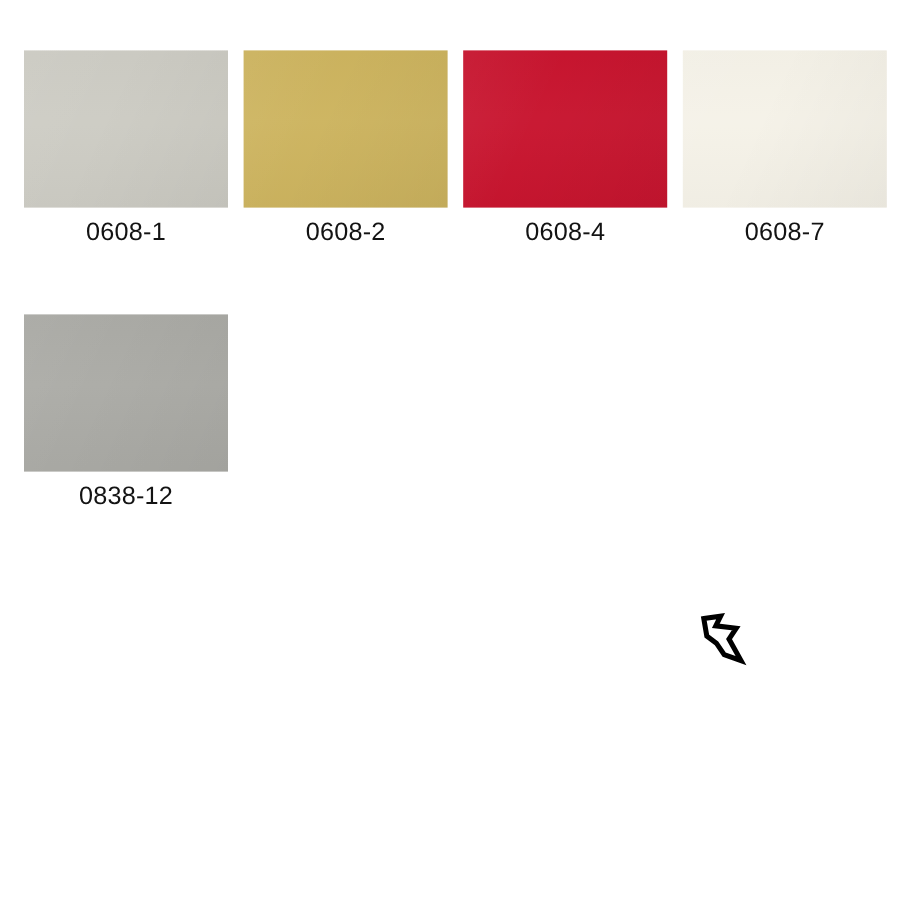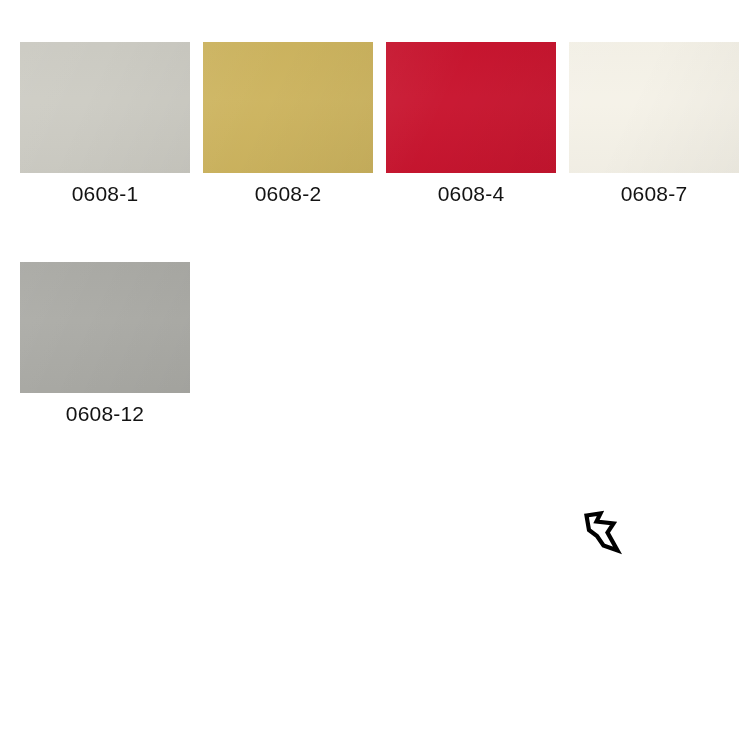--- a/index.html
+++ b/index.html
@@ -91,21 +91,21 @@
     <div class="swatch-cell">
       <div class="swatch-chip" style="background: rgb(200, 21, 47);"></div>
       <div class="swatch-label">0608-4</div>
     </div>
     <div class="swatch-cell">
       <div class="swatch-chip" style="background: rgb(245, 242, 232);"></div>
       <div class="swatch-label">0608-7</div>
     </div>
     <div class="swatch-cell">
       <div class="swatch-chip" style="background: rgb(171, 171, 166);"></div>
-      <div class="swatch-label">0608-12</div>
+      <div class="swatch-label">0838-12</div>
     </div>
     <div id="mouse-cursor">
     <svg width="46" height="50" viewBox="0 0 46 50" xmlns="http://www.w3.org/2000/svg">
       <path d="M3.5 7.5 L17.5 5.5 L13.5 13.5 L30.5 15.5 L24.5 24.5 L34.5 42.5 L20.5 37.5 L14.0 28.0 L6.0 22.0 Z" fill="#ffffff" stroke="#000000" stroke-width="4.2" stroke-linejoin="miter"></path>
     </svg>
   </div>
 
 </div>
 
 </body></html>

